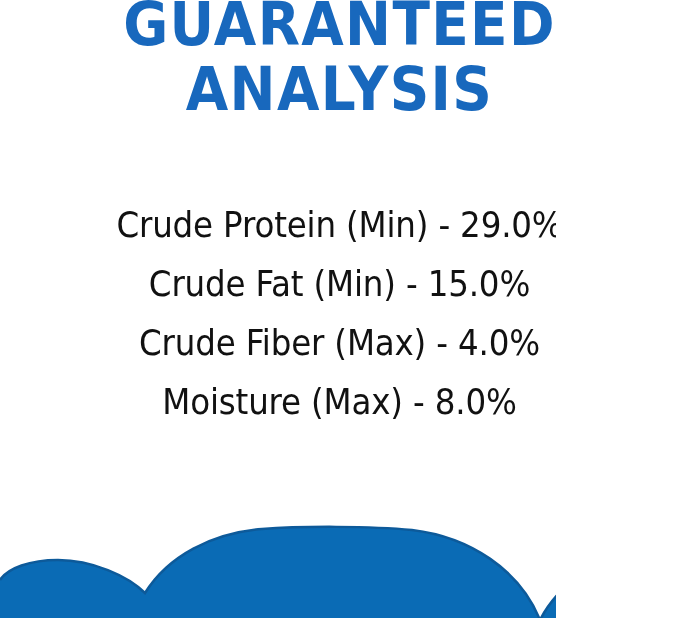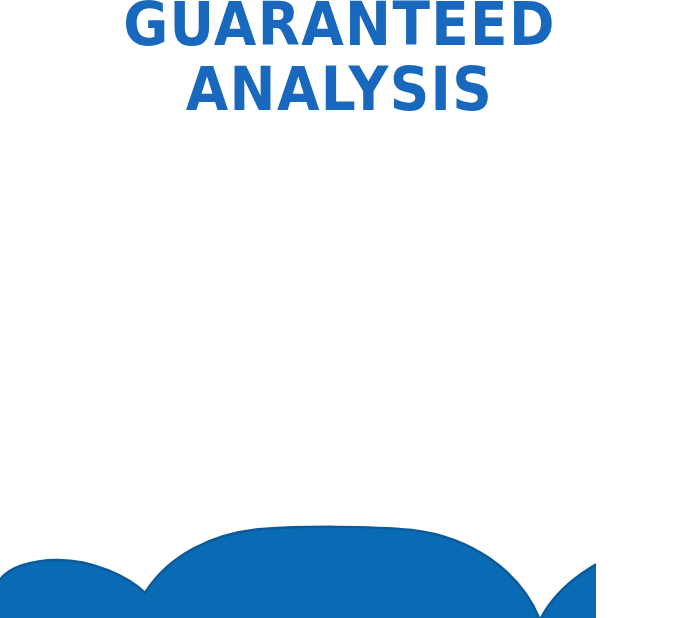--- a/index.html
+++ b/index.html
@@ -13,21 +13,20 @@
     font-family: "Liberation Sans", sans-serif;
     overflow: hidden;
   }
 
   #page {
     position: relative;
     width: 556px;
     height: 618px;
     background: #ffffff;
     overflow: hidden;
-    padding-left: 40px;
   }
 
   
   .heading-block {
     position: absolute;
     top: -6px;
     left: 0;
     width: 679px;
     text-align: center;
     user-select: none;
@@ -98,20 +97,26 @@
 </head>
 <body style="background: rgb(255, 255, 255);">
 
 <div id="page">
 
   <div class="heading-block">
     <span class="heading-line heading-line-1" style="color: rgb(24, 104, 189);">GUARANTEED</span>
     <span class="heading-line heading-line-2" style="color: rgb(24, 104, 189);">ANALYSIS</span>
   </div>
 
+  <div class="analysis-list">
+    <span class="analysis-row" style="color: rgb(17, 17, 17);">Crude Protein (Min) - 29.0%</span>
+    <span class="analysis-row" style="color: rgb(17, 17, 17);">Crude Fat (Min) - 15.0%</span>
+    <span class="analysis-row" style="color: rgb(17, 17, 17);">Crude Fiber (Max) - 4.0%</span>
+    <span class="analysis-row" style="color: rgb(17, 17, 17);">Moisture (Max) - 8.0%</span>
+  </div>
 
   <div class="bottom-decoration">
     <svg viewBox="0 0 679 120" preserveAspectRatio="none" aria-hidden="true">
       <path id="wave-path" d="M 0 82
                C 8 70, 30 62, 58 62
                C 92 62, 128 78, 145 95
                C 168 58, 212 35, 262 31
                C 300 28, 372 28, 412 32
                C 470 39, 520 72, 540 122
                C 558 86, 600 58, 640 50

